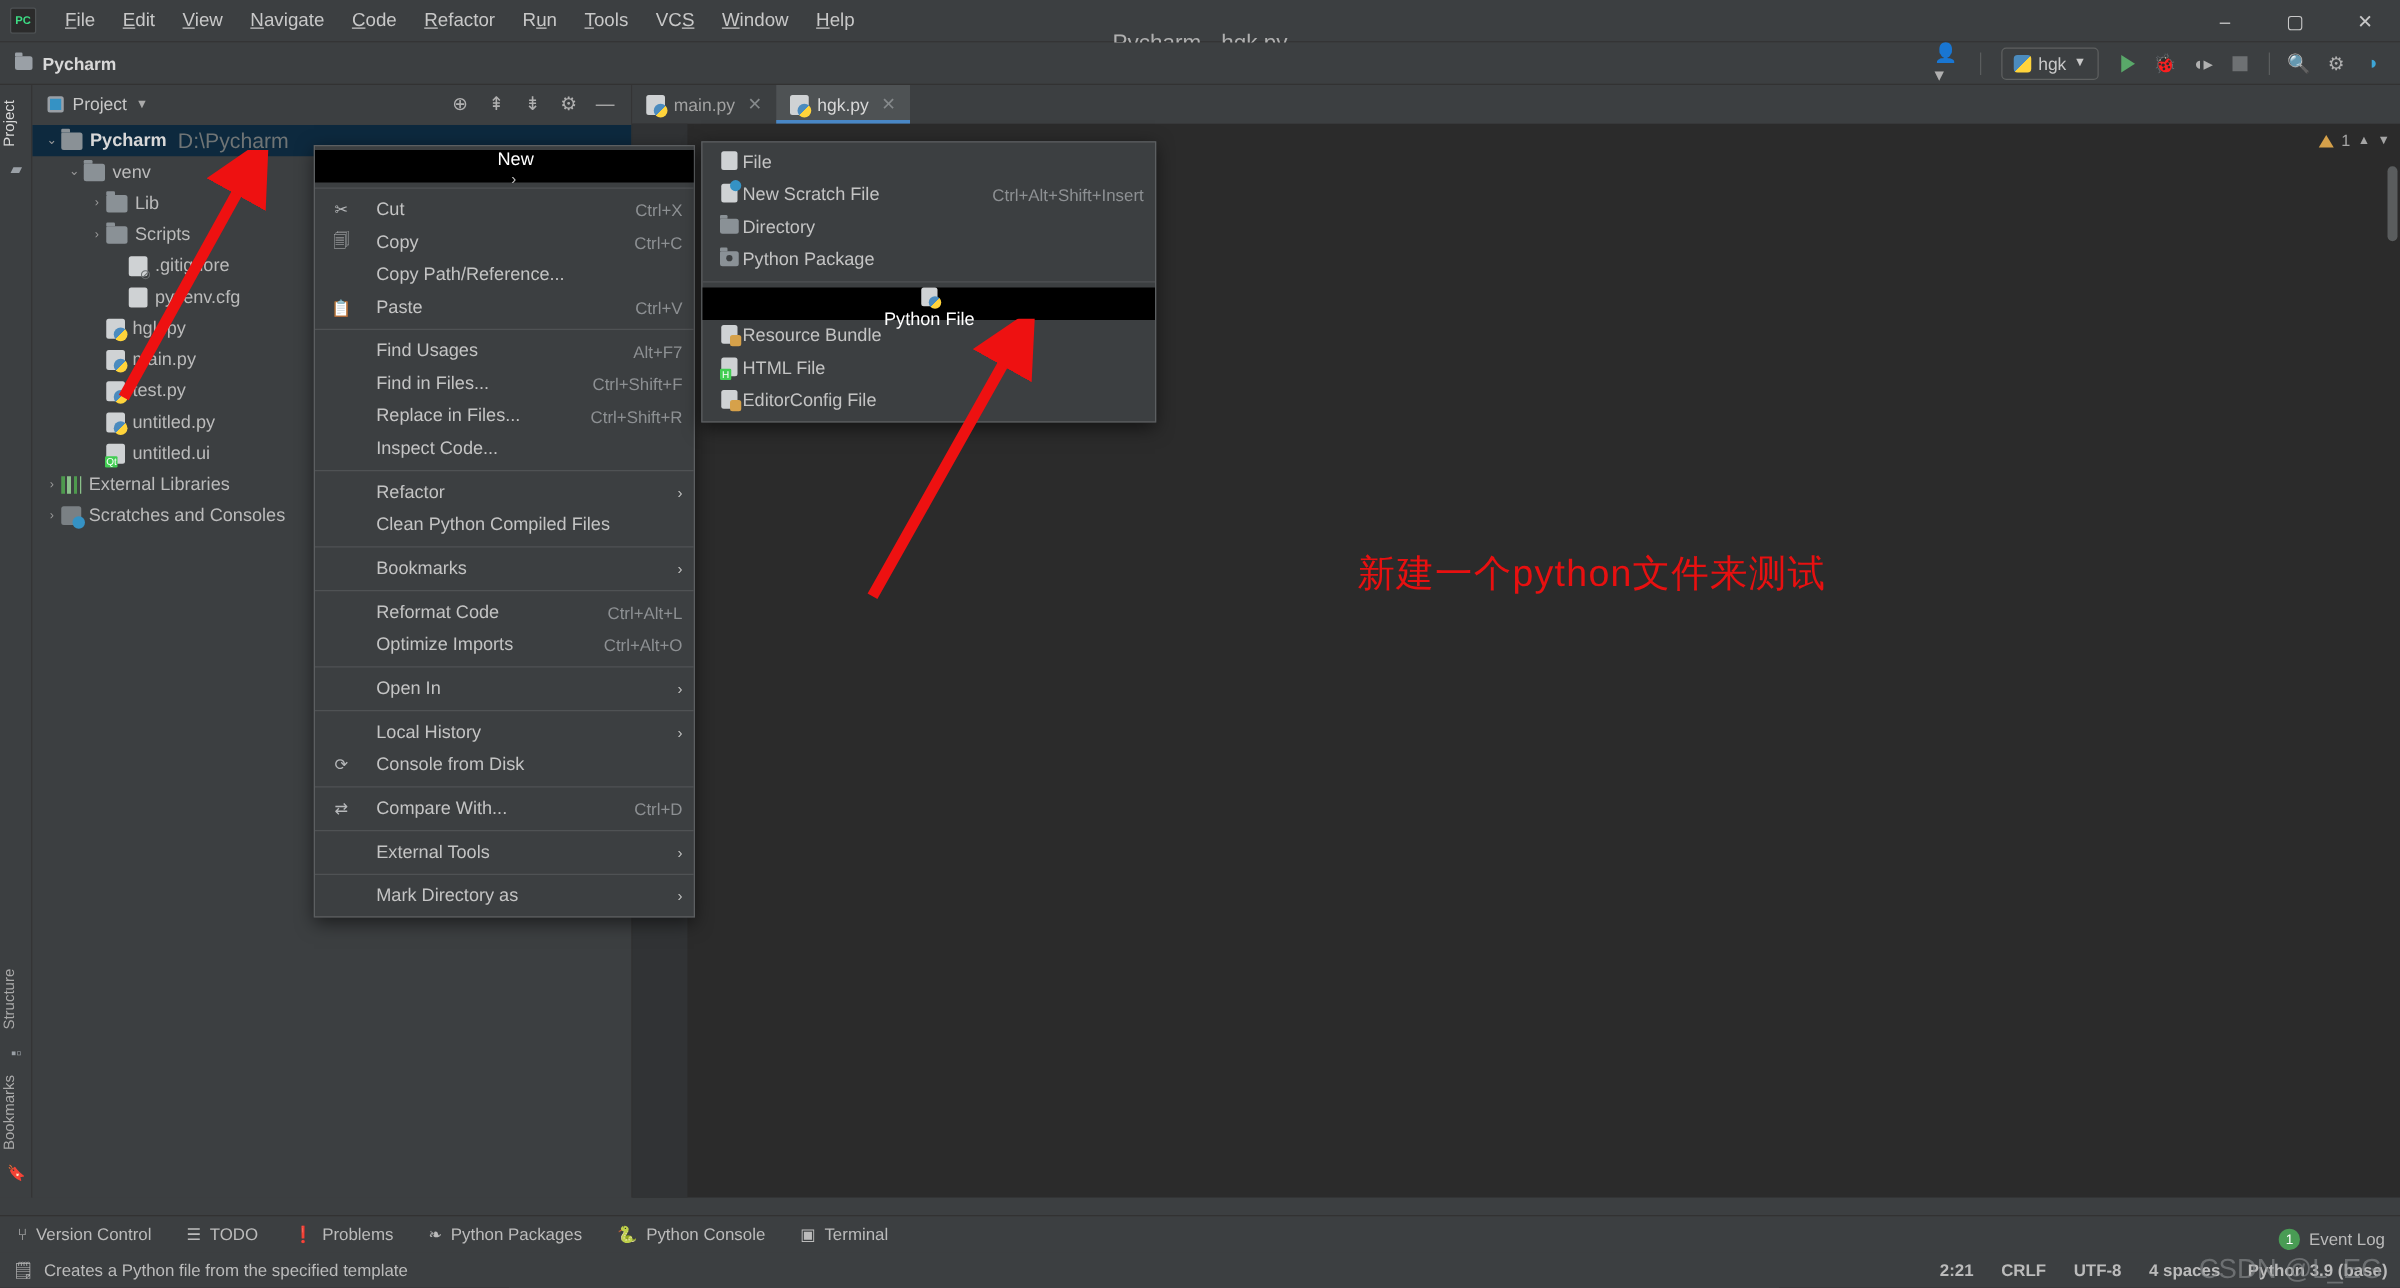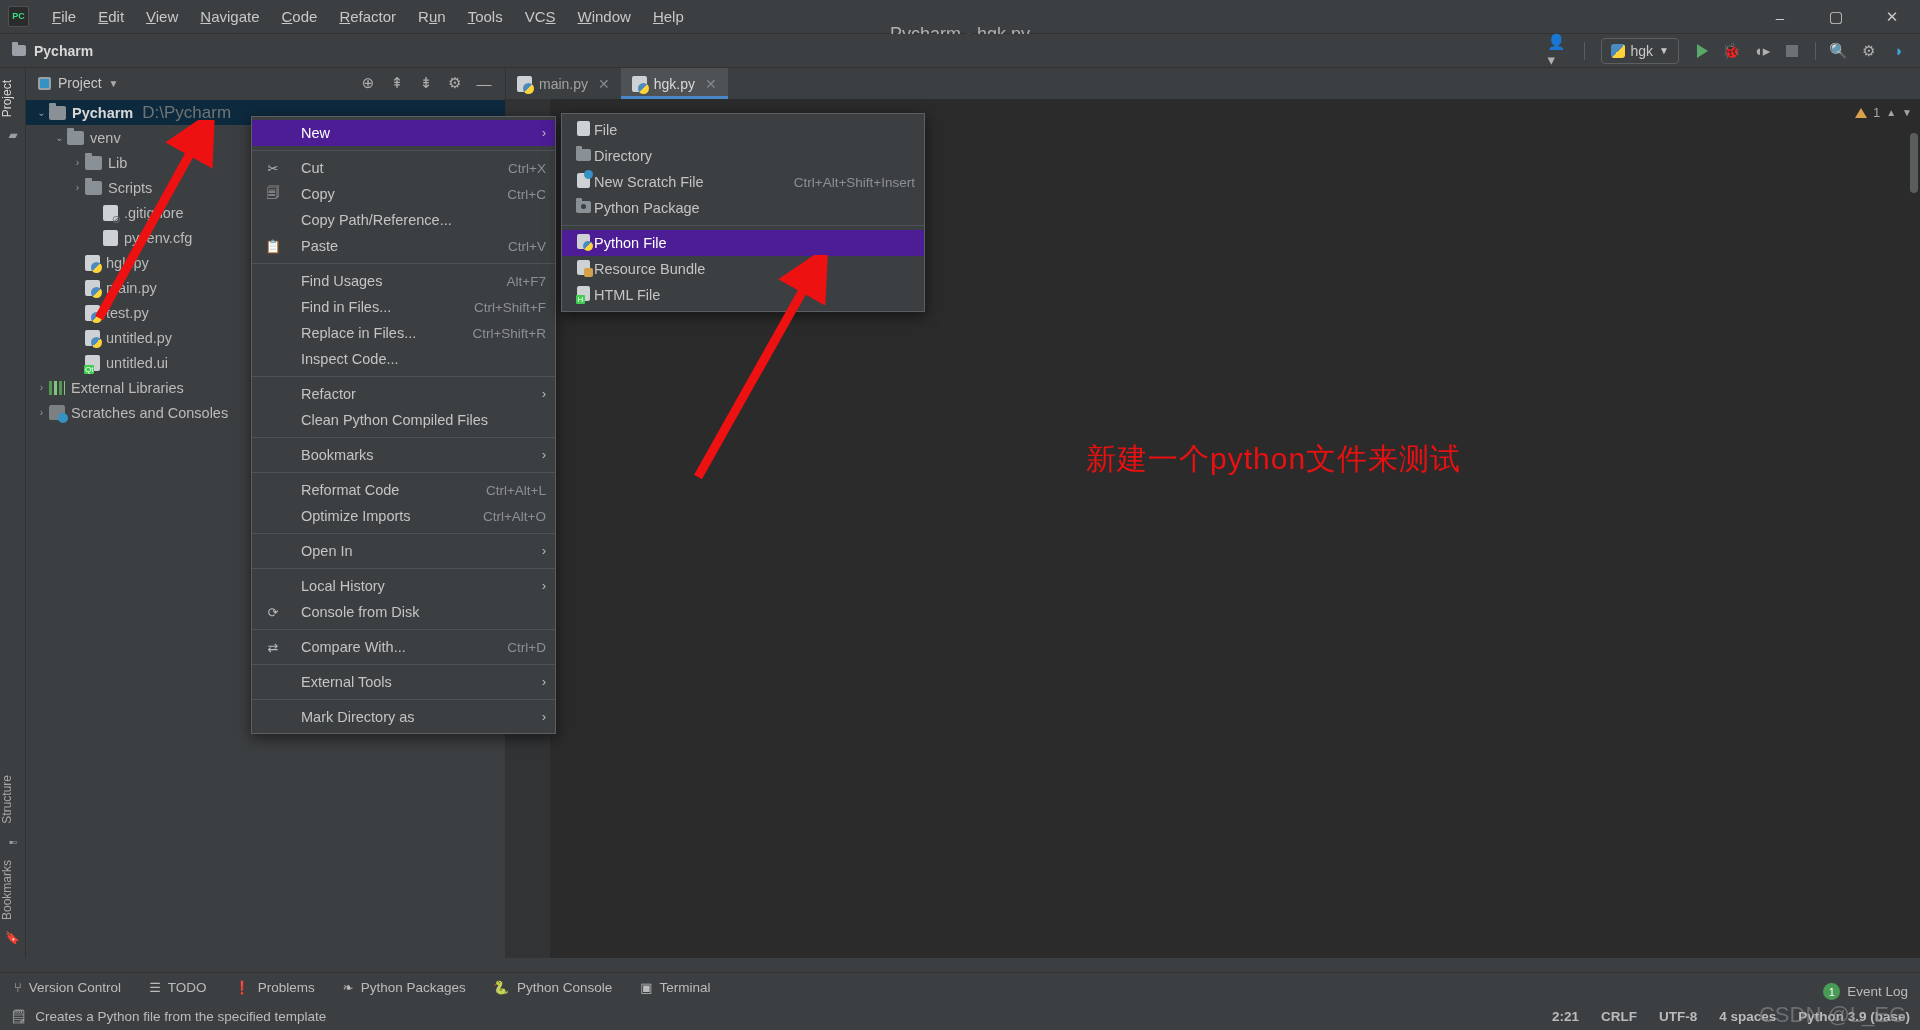--- a/index.html
+++ b/index.html
@@ -169,21 +169,21 @@
   
   .ctxmenu {
     position: absolute; left: 251px; top: 116px; width: 305px;
     background: #3c3f41; border: 1px solid #5c5f61;
     box-shadow: 0 4px 14px rgba(0,0,0,.55); padding: 3px 0; z-index: 50;
   }
   .mrow {
     display: flex; align-items: center; height: 26px; padding: 0 9px 0 10px;
     font-size: 14.5px; color: #c4c4c4; white-space: nowrap; position: relative;
   }
-  .mrow.hl { background: #4c1d95; color: #ffffff; }
+  .mrow.hl { background: #000000; color: #ffffff; flex-direction: column; }
   .mico { width: 22px; text-align: center; font-size: 13px; color: #b6b8ba; flex: 0 0 auto; }
   .mlabel { flex: 1 1 auto; padding-left: 17px; }
   .mrow .mlabel.has-ico { padding-left: 0; }
   .mkey { color: #8d9093; font-size: 13.5px; padding-left: 22px; }
   .marrow { font-size: 12px; color: #c0c0c0; padding-left: 14px; }
   .msep { height: 1px; background: #4f5254; margin: 4px 0; }
 
   .submenu {
     position: absolute; left: 561px; top: 113px; width: 364px;
     background: #3c3f41; border: 1px solid #5c5f61;
@@ -519,44 +519,48 @@
         <span class="marrow">›</span>
       </div>
     </div>
 
   <div class="submenu" id="submenu">
       <div class="mrow">
         <span class="mico"><span class="sico-file"></span></span>
         <span class="mlabel has-ico">File</span>
       </div>
       <div class="mrow">
-        <span class="mico"><span class="sico-dir"></span></span>
-        <span class="mlabel has-ico">Directory</span>
-      </div>
-      <div class="mrow">
         <span class="mico"><span class="sico-scratch"></span></span>
         <span class="mlabel has-ico">New Scratch File</span>
         <span class="mkey">Ctrl+Alt+Shift+Insert</span>
       </div>
       <div class="mrow">
+        <span class="mico"><span class="sico-dir"></span></span>
+        <span class="mlabel has-ico">Directory</span>
+      </div>
+      <div class="mrow">
         <span class="mico"><span class="sico-pkg"></span></span>
         <span class="mlabel has-ico">Python Package</span>
       </div>
       <div class="msep"></div>
       <div class="mrow hl">
         <span class="mico"><span class="sico-py"></span></span>
         <span class="mlabel has-ico">Python File</span>
       </div>
       <div class="mrow">
         <span class="mico"><span class="sico-rb"></span></span>
         <span class="mlabel has-ico">Resource Bundle</span>
       </div>
       <div class="mrow">
         <span class="mico"><span class="sico-html"></span></span>
         <span class="mlabel has-ico">HTML File</span>
+      </div>
+      <div class="mrow">
+        <span class="mico"><span class="sico-rb"></span></span>
+        <span class="mlabel has-ico">EditorConfig File</span>
       </div>
     </div>
 
   <svg class="arrow-svg" style="left:85px; top:120px;" width="140" height="210" viewBox="0 0 140 210">
     <defs>
       <marker id="ah1" markerWidth="6" markerHeight="6" refX="3" refY="3" orient="auto">
         <path d="M0,0 L6,3 L0,6 z" fill="#ee1111"></path>
       </marker>
     </defs>
     <line x1="14" y1="198" x2="117" y2="12" stroke="#ee1111" stroke-width="9" marker-end="url(#ah1)"></line>

